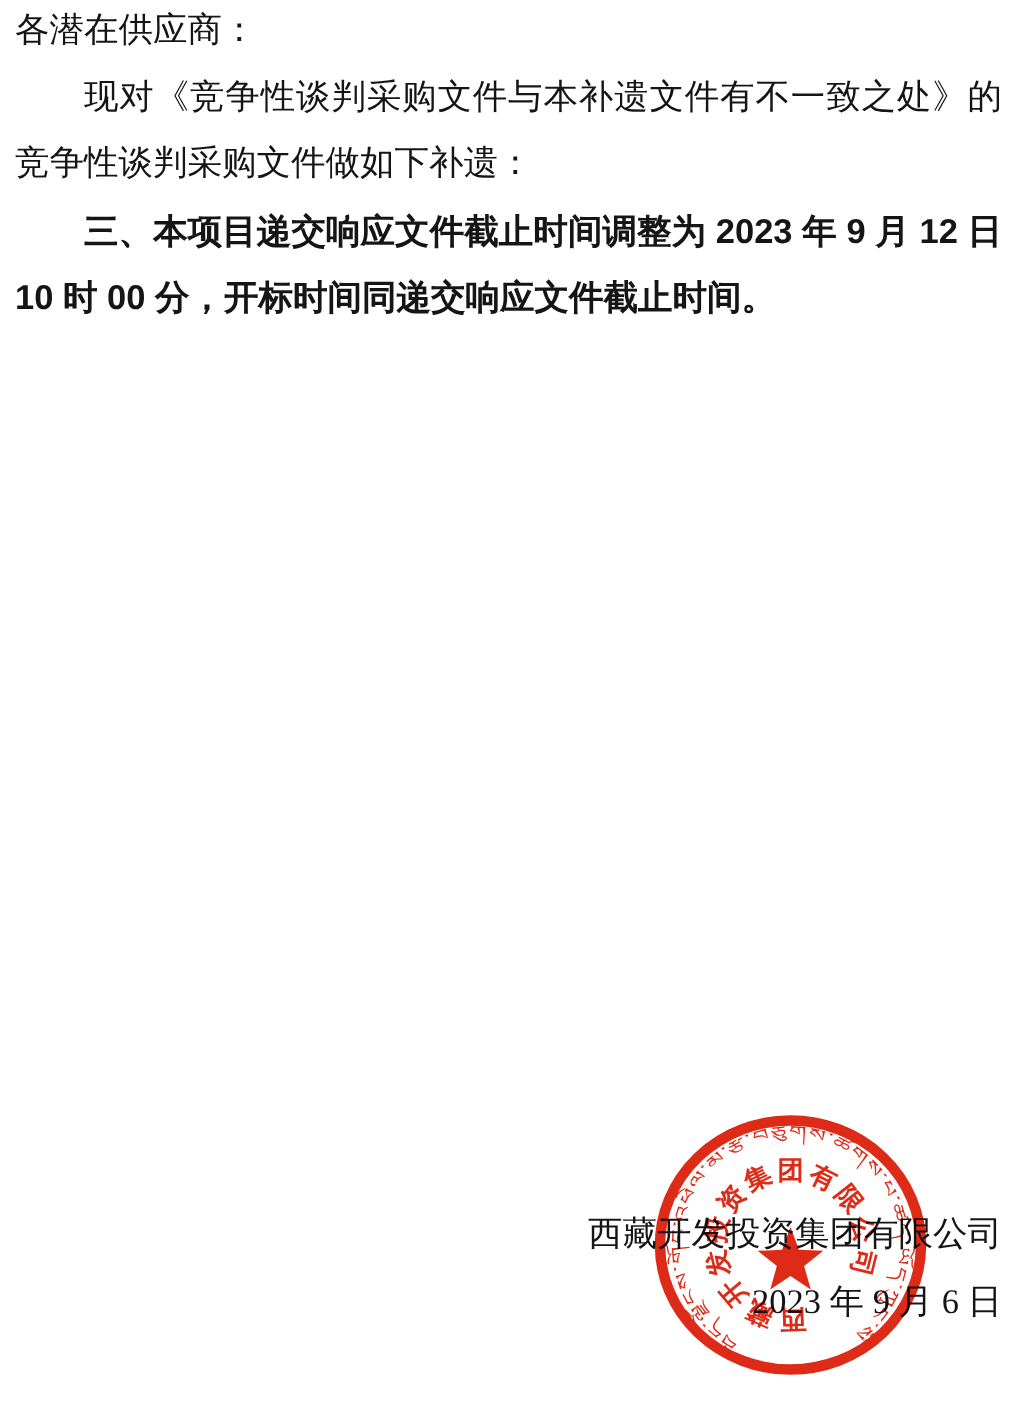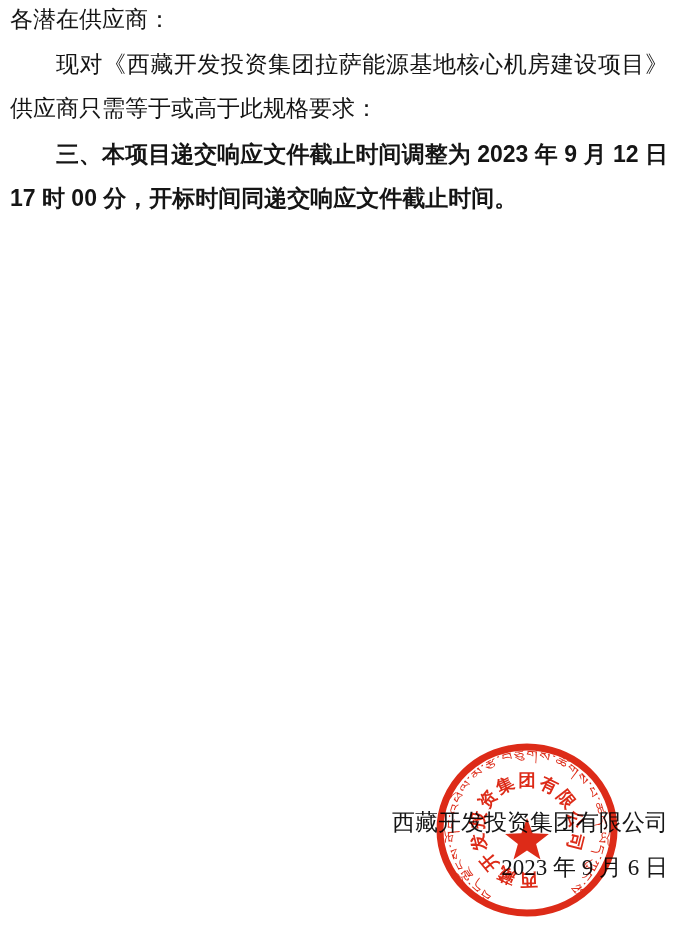--- a/index.html
+++ b/index.html
@@ -25,22 +25,22 @@
   .seal{
     position:absolute;left:0;top:0;width:690px;height:950px;
     mix-blend-mode:multiply;pointer-events:none;
   }
 </style>
 </head>
 <body>
 
 <main class="doc">
   <p>各潜在供应商：</p>
-  <p class="para">现对《西藏开发投资集团拉萨能源基地核心机房建设项目》供应商只需等于或高于此规格要求：</p>
-  <p class="para hei">三、本项目递交响应文件截止时间调整为 2023 年 9 月 12 日 17 时 00 分，开标时间同递交响应文件截止时间。</p>
+  <p class="para">现对《竞争性谈判采购文件与本补遗文件有不一致之处》的竞争性谈判采购文件做如下补遗：</p>
+  <p class="para hei">三、本项目递交响应文件截止时间调整为 2023 年 9 月 12 日 10 时 00 分，开标时间同递交响应文件截止时间。</p>
 </main>
 
 <div class="sign-block">
   <div>西藏开发投资集团有限公司</div>
   <div>2023 年 9 月 6 日</div>
 </div>
 
 <svg class="seal" viewBox="0 0 690 950" aria-hidden="true">
   <defs>
     <path id="tib-arc" d="M 493.2 893.6 A 72 72 0 1 1 560.8 893.6" fill="none"></path>

